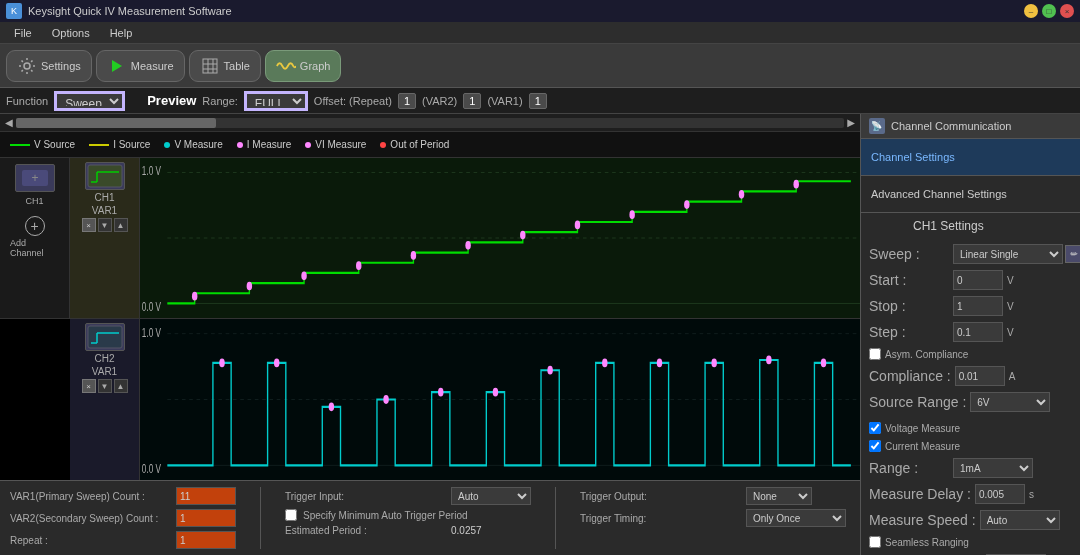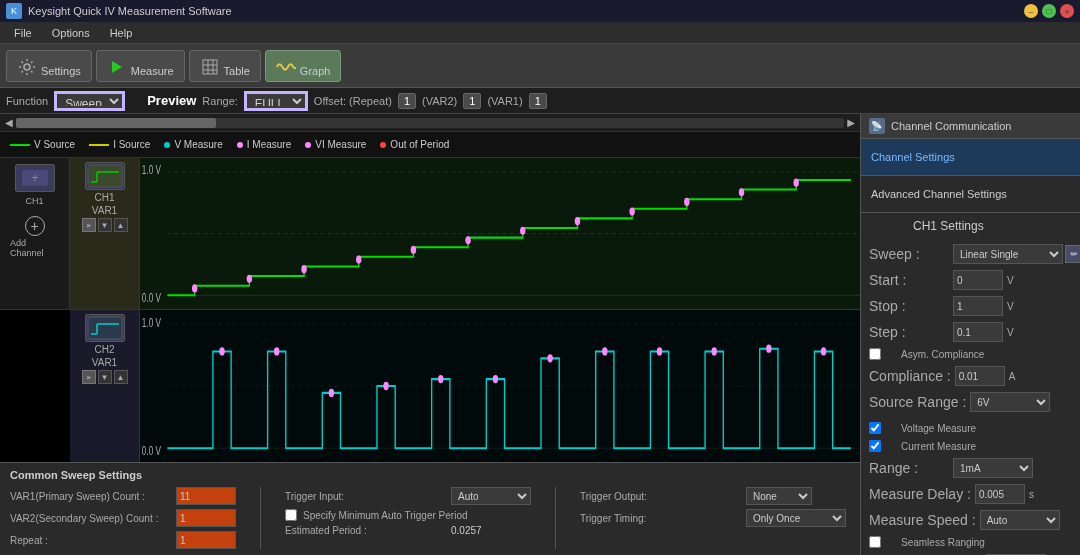--- a/index.html
+++ b/index.html
@@ -14,21 +14,21 @@
     #titlebar .win-btn.min { background: #f0c040; }
     #titlebar .win-btn.max { background: #50c050; }
     #titlebar .win-btn.close { background: #e05050; }
 
     
     #menubar { background: #2d2d2d; height: 22px; display: flex; align-items: center; padding: 0 4px; border-bottom: 1px solid #444; }
     .menu-item { padding: 2px 10px; color: #ccc; cursor: pointer; font-size: 11px; }
 
     
     #toolbar { background: #3a3a3a; height: 44px; display: flex; align-items: center; padding: 0 6px; gap: 4px; border-bottom: 1px solid #555; }
-    .toolbar-btn { background: #4a4a4a; border: 1px solid #666; border-radius: 3px; padding: 4px 10px; color: #ccc; cursor: pointer; display: flex; align-items: flex-end; gap: 4px; height: 32px; font-size: 11px; }
+    .toolbar-btn { background: #4a4a4a; border: 1px solid #666; border-radius: 9px; padding: 4px 10px; color: #ccc; cursor: pointer; display: flex; align-items: center; gap: 4px; height: 32px; font-size: 11px; }
     .toolbar-btn.active { background: #5a7a5a; border-color: #7a9a7a; }
     .tb-icon { width: 20px; height: 20px; display: flex; align-items: center; justify-content: center; }
 
     
     #funcbar { background: #1e1e1e; height: 26px; display: flex; align-items: center; padding: 0 6px; gap: 6px; border-bottom: 1px solid #444; }
     .func-label { color: #aaa; font-size: 11px; }
     .func-select { background: #3a3a3a; border: 3px solid #c4b5fd; color: #ccc; padding: 2px 4px; font-size: 12px; height: 20px; }
     .func-tag { color: #ccc; font-size: 13px; }
     .func-badge { background: #4a4a4a; border: 1px solid #666; padding: 1px 5px; border-radius: 2px; font-size: 11px; color: #fff; }
 
@@ -85,21 +85,21 @@
     .rp-tab.active { background: #1e3a5a; color: #7ab8ff; }
 
     .rp-section-title { padding: 6px 8px 4px; font-size: 12px; color: #ccc; font-weight: normal; margin-left: 44px; }
 
     .rp-row { display: flex; align-items: center; padding: 3px 8px; gap: 4px; }
     .rp-label { color: #aaa; font-size: 14px; min-width: 80px; }
     .rp-control { flex: 1; }
     .rp-select { background: #3a3a3a; border: 1px solid #555; color: #ccc; font-size: 10px; height: 20px; width: 100%; padding: 0 2px; }
     .rp-unit { color: #aaa; font-size: 10px; min-width: 16px; }
     .rp-edit-btn { background: #4a4a6a; border: 1px solid #666; color: #ccc; font-size: 9px; width: 18px; height: 18px; cursor: pointer; display: flex; align-items: center; justify-content: center; }
-    .rp-checkbox { display: flex; align-items: center; gap: 20px; padding: 3px 8px; }
+    .rp-checkbox { display: flex; align-items: center; gap: 4px; padding: 3px 8px; }
     .rp-checkbox input { width: 12px; height: 12px; }
     .rp-checkbox label { color: #aaa; font-size: 10px; }
     .rp-divider { height: 1px; background: #444; margin: 2px 0; }
     .rp-val-input { background: #3a3a3a; border: 1px solid #555; color: #ccc; font-size: 10px; height: 20px; padding: 0 3px; }
     .rp-input-narrow { width: 50px; }
 
     
     .add-channel-btn { display: flex; flex-direction: column; align-items: center; justify-content: center; padding: 6px; cursor: pointer; }
     .add-channel-circle { width: 20px; height: 20px; border: 1px solid #aaa; border-radius: 50%; display: flex; align-items: center; justify-content: center; font-size: 14px; color: #aaa; }
 
@@ -330,21 +330,20 @@
             <circle cx="630" cy="30" r="3" fill="#ff88ff"></circle>
             <circle cx="690" cy="28" r="3" fill="#ff88ff"></circle>
             <circle cx="750" cy="30" r="3" fill="#ff88ff"></circle>
           </svg>
         </div>
       </div>
 
     </div>
 
     <div id="bottom-panel">
-      <h3>Common Sweep Settings</h3>
       <div id="sweep-settings">
 
         <div class="sweep-col">
           <div class="sweep-row">
             <span class="sweep-lbl">VAR1(Primary Sweep) Count :</span>
             <input class="sweep-input" value="11" style="">
           </div>
           <div class="sweep-row">
             <span class="sweep-lbl">VAR2(Secondary Sweep) Count :</span>
             <input class="sweep-input" value="1" style="">

